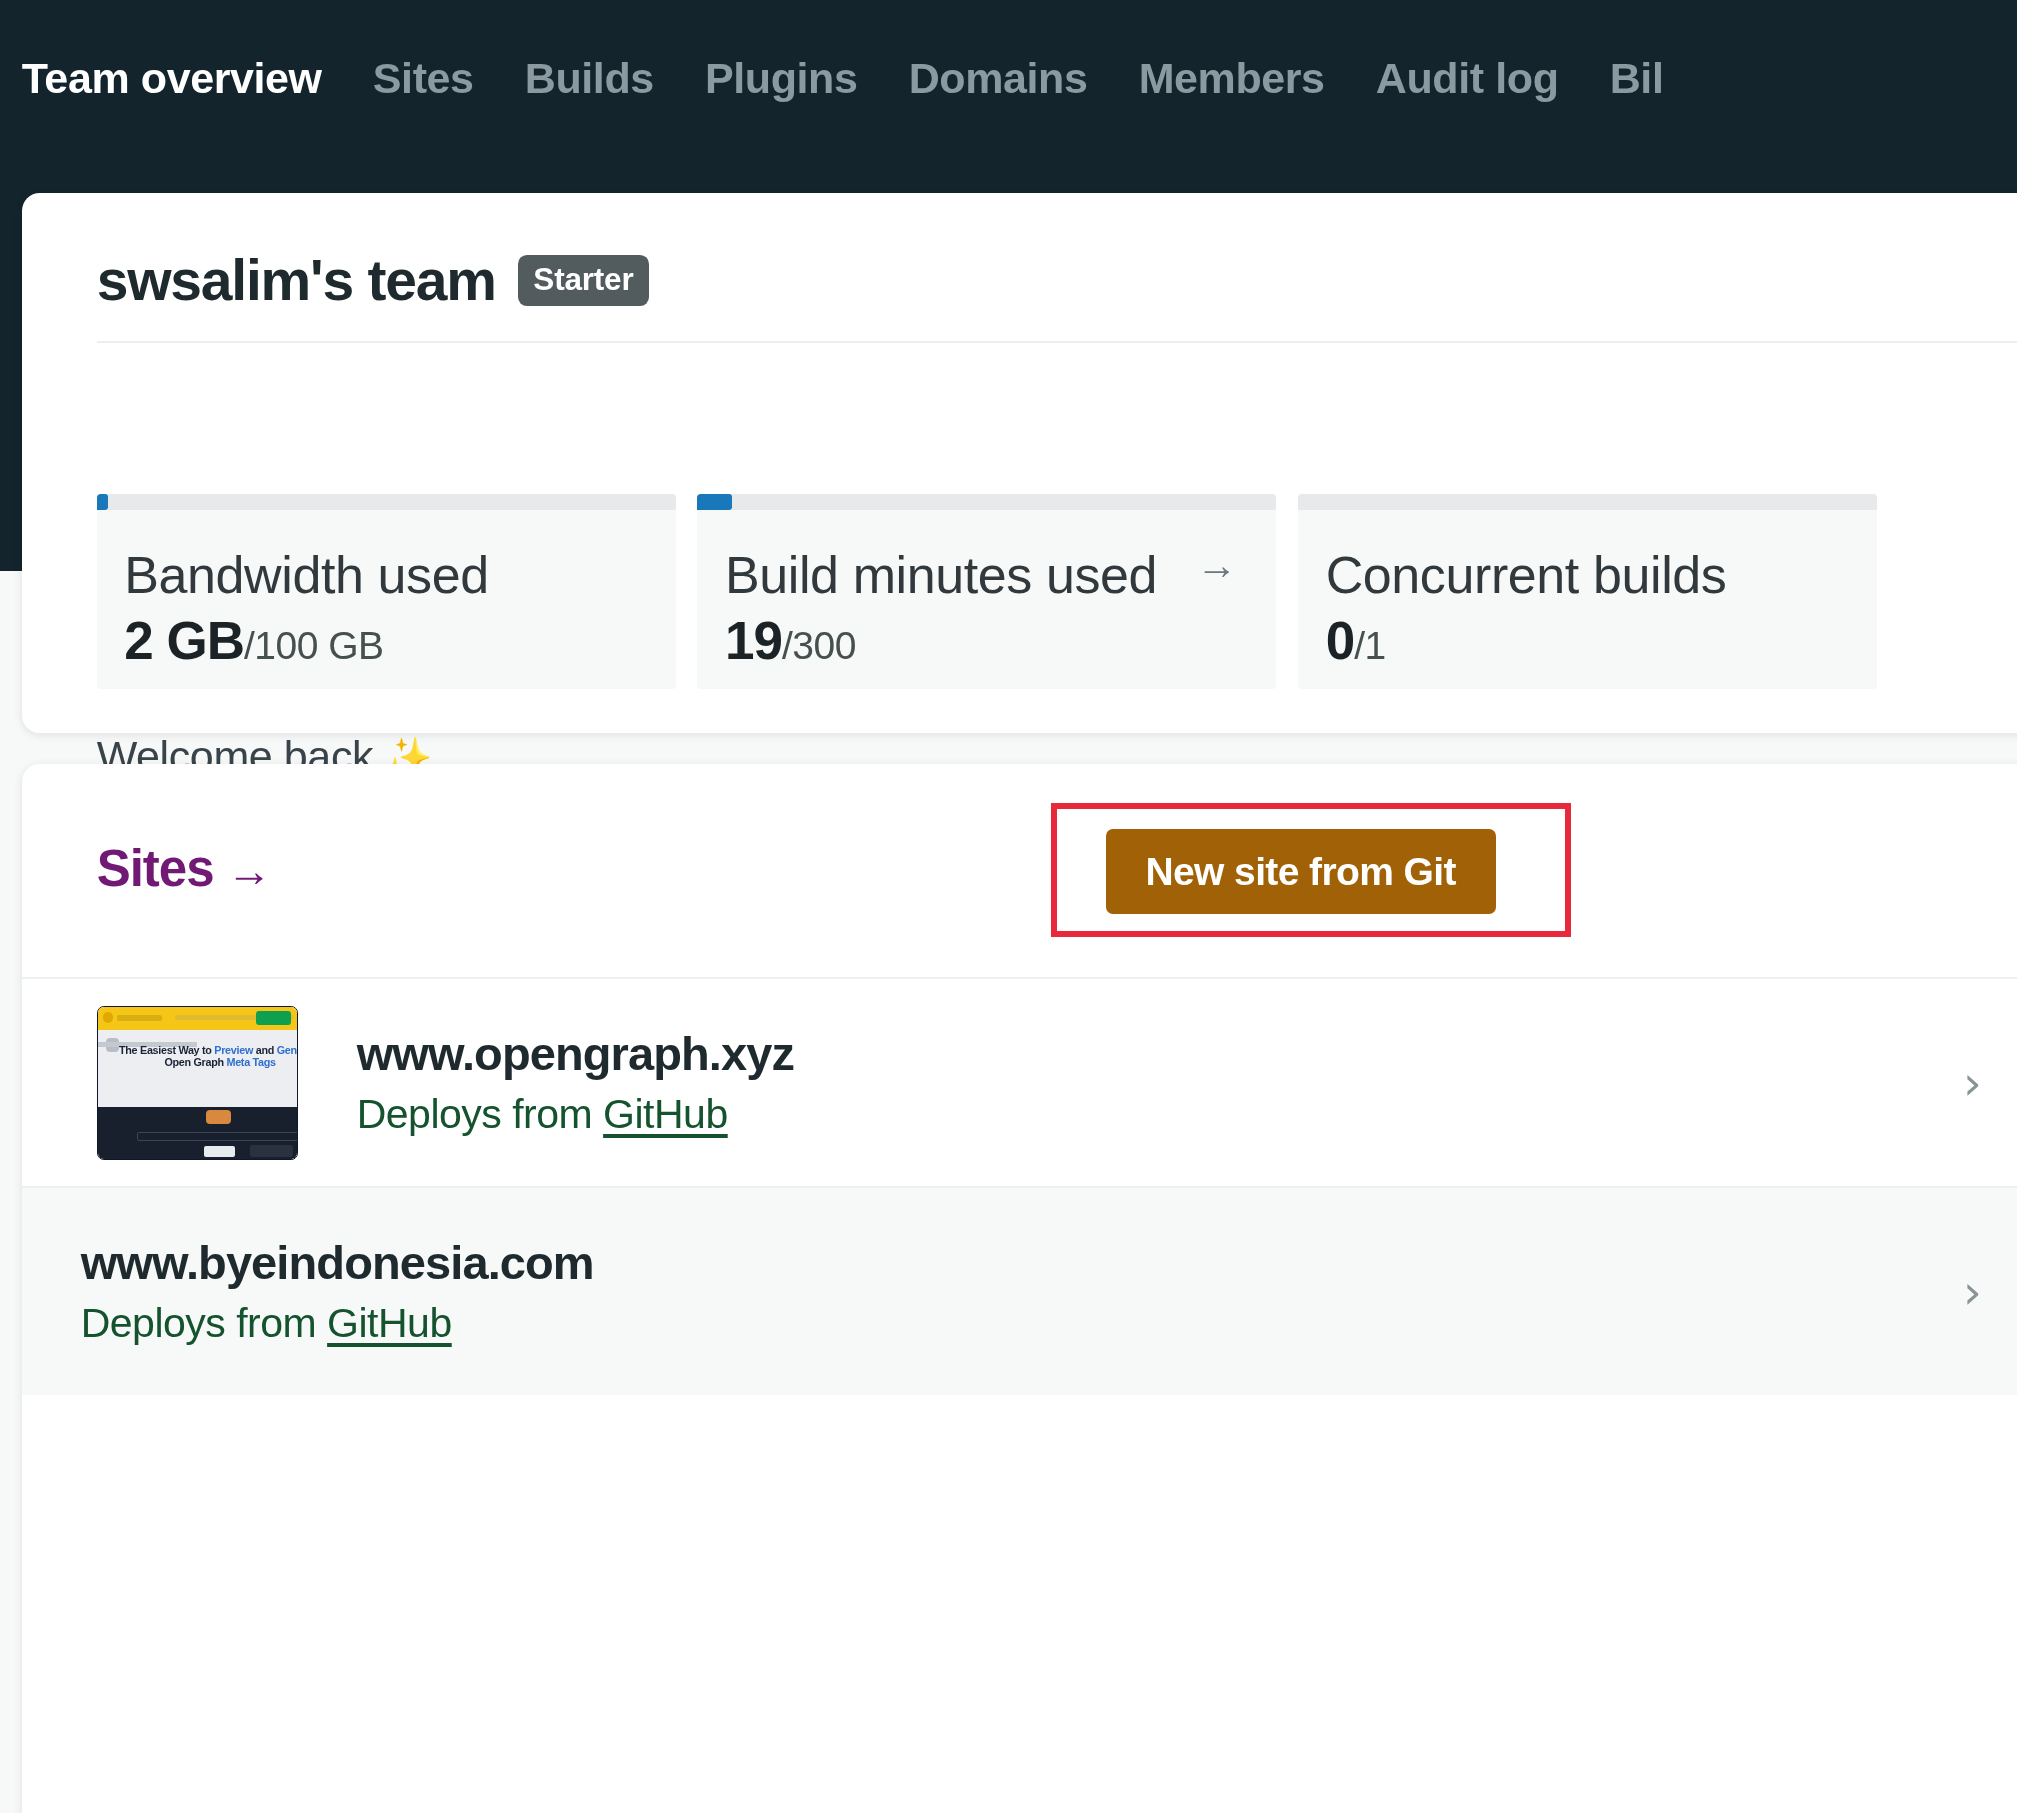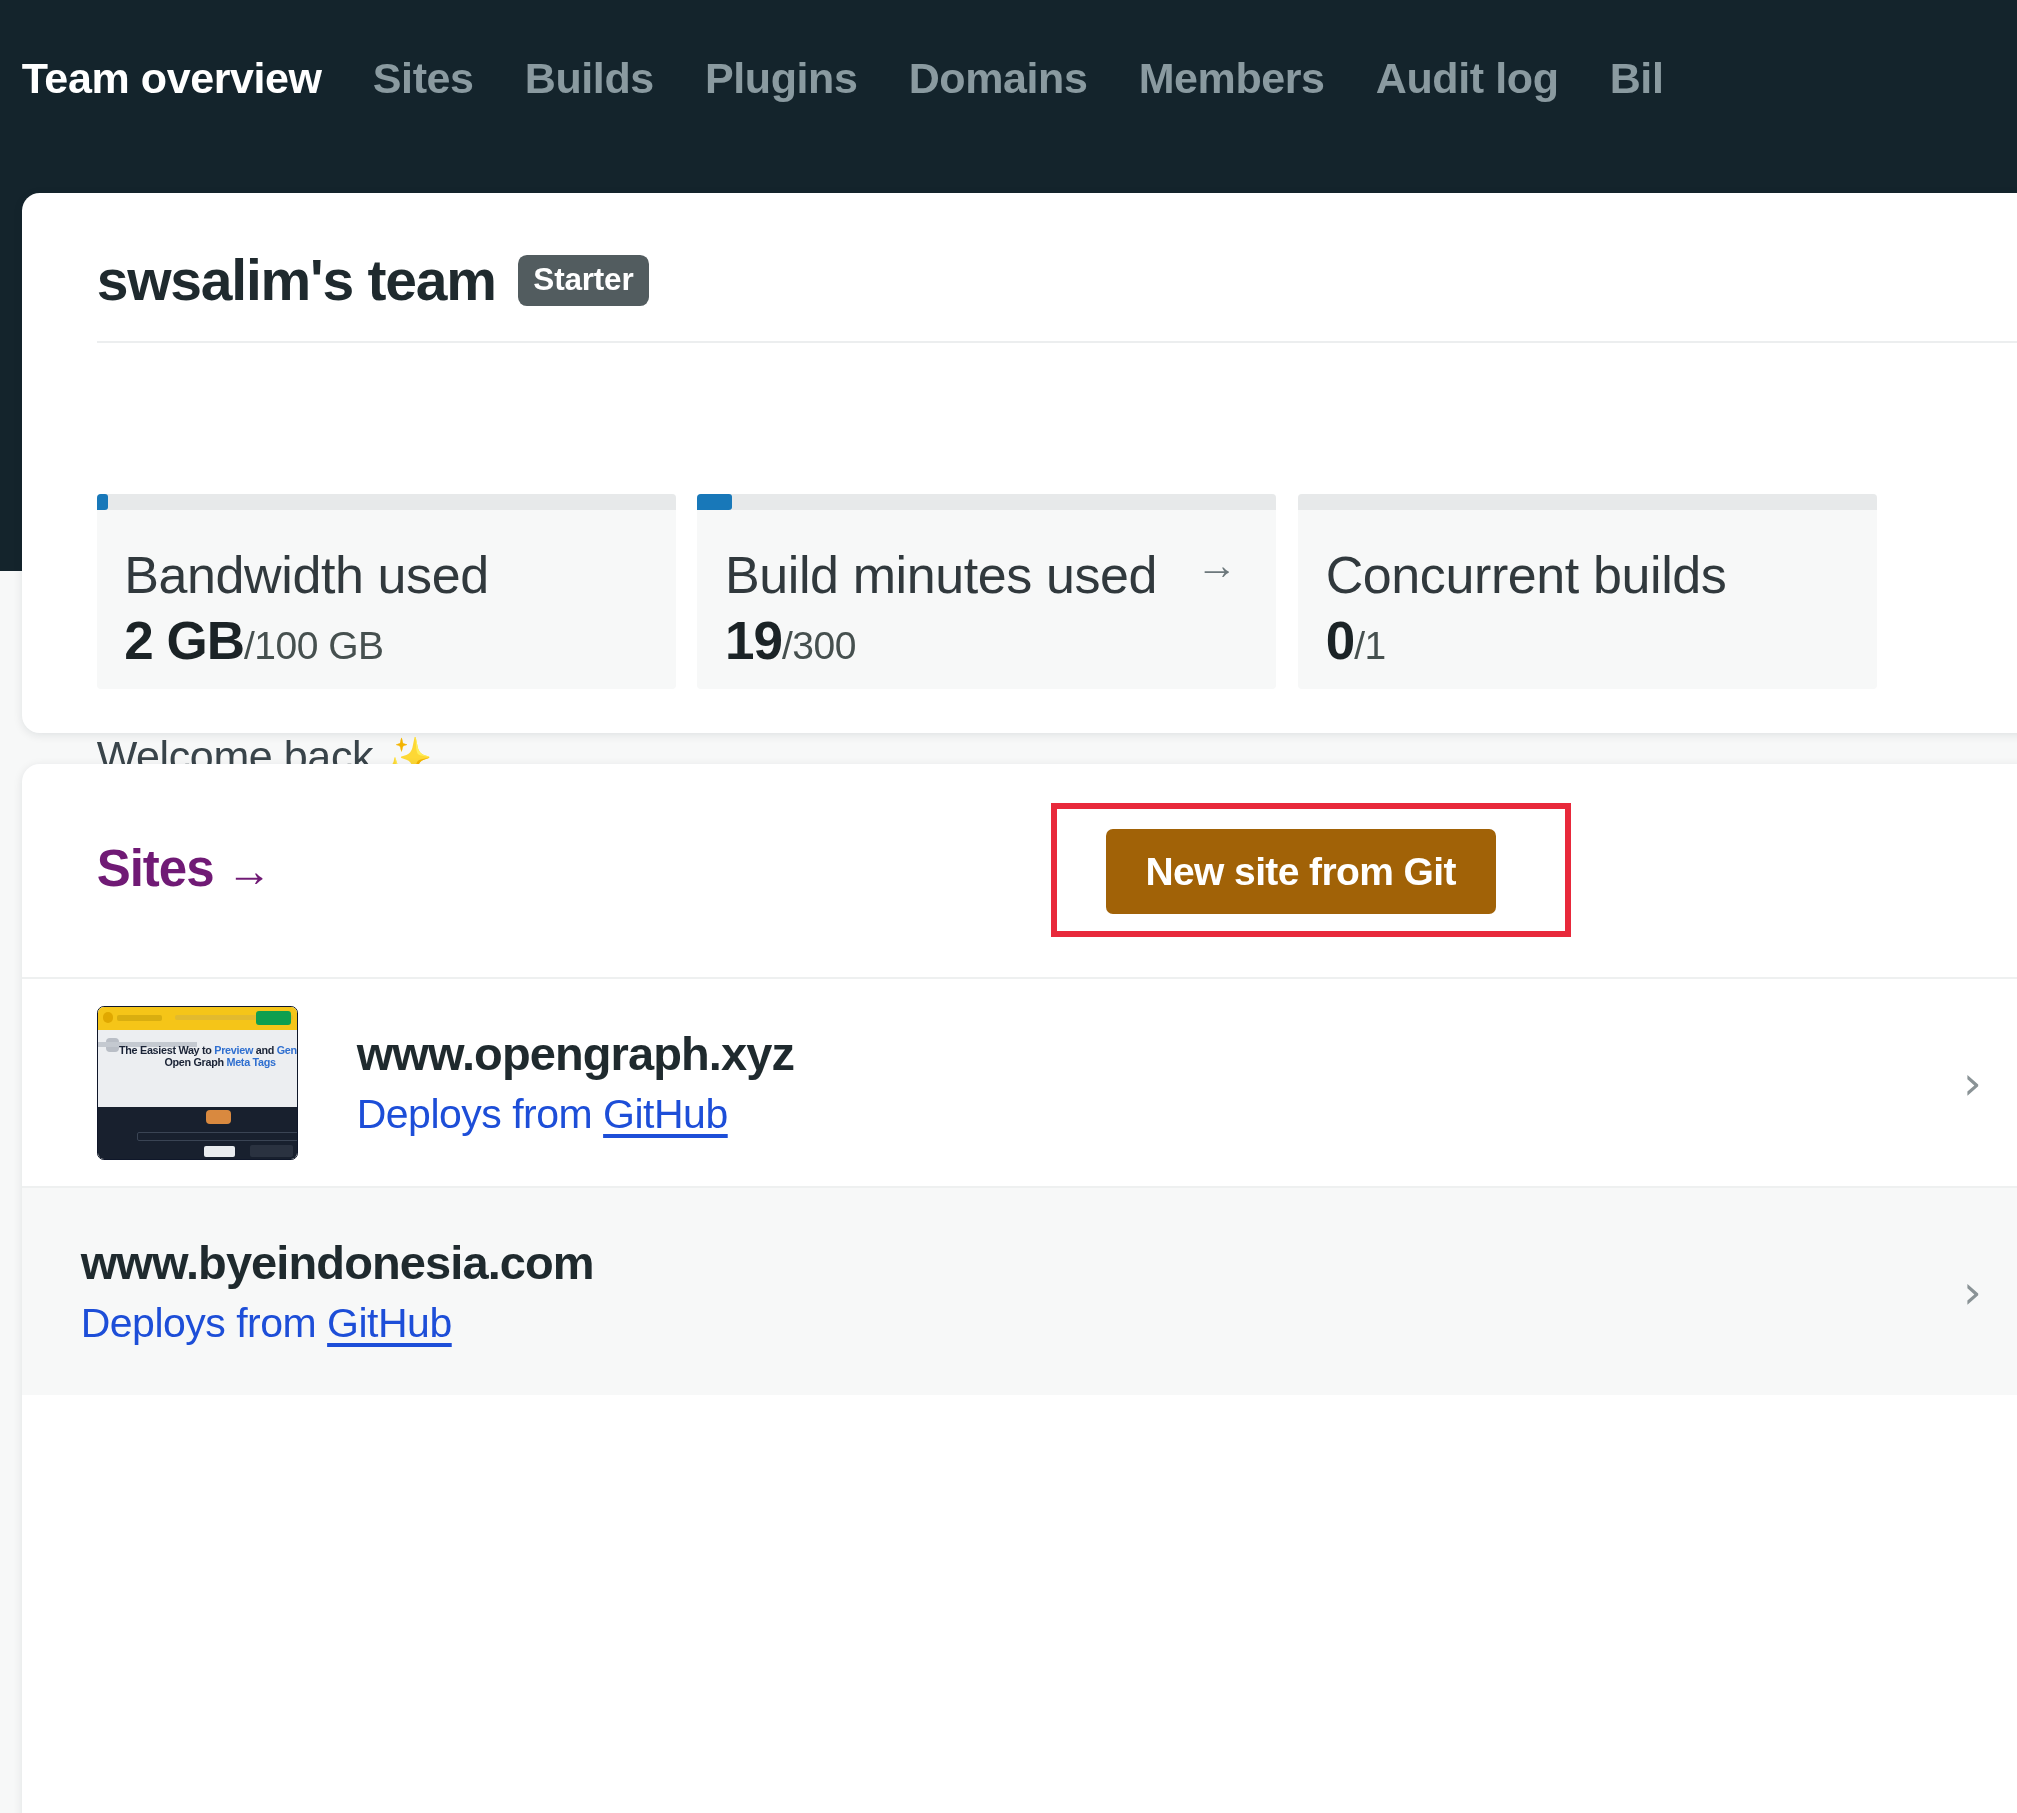--- a/index.html
+++ b/index.html
@@ -314,21 +314,21 @@
     font-weight: bold;
     color: #1f2a2e;
     letter-spacing: -0.9px;
     line-height: 1.18;
     white-space: nowrap;
   }
 
   .site-sub {
     margin-top: 7.9px;
     font-size: 41px;
-    color: #1d4ed8;
+    color: #14532d;
     letter-spacing: -0.5px;
     line-height: 1.2;
     white-space: nowrap;
   }
   .site-sub .provider {
     text-decoration: underline;
     text-underline-offset: 5.9px;
     cursor: pointer;
   }
 

